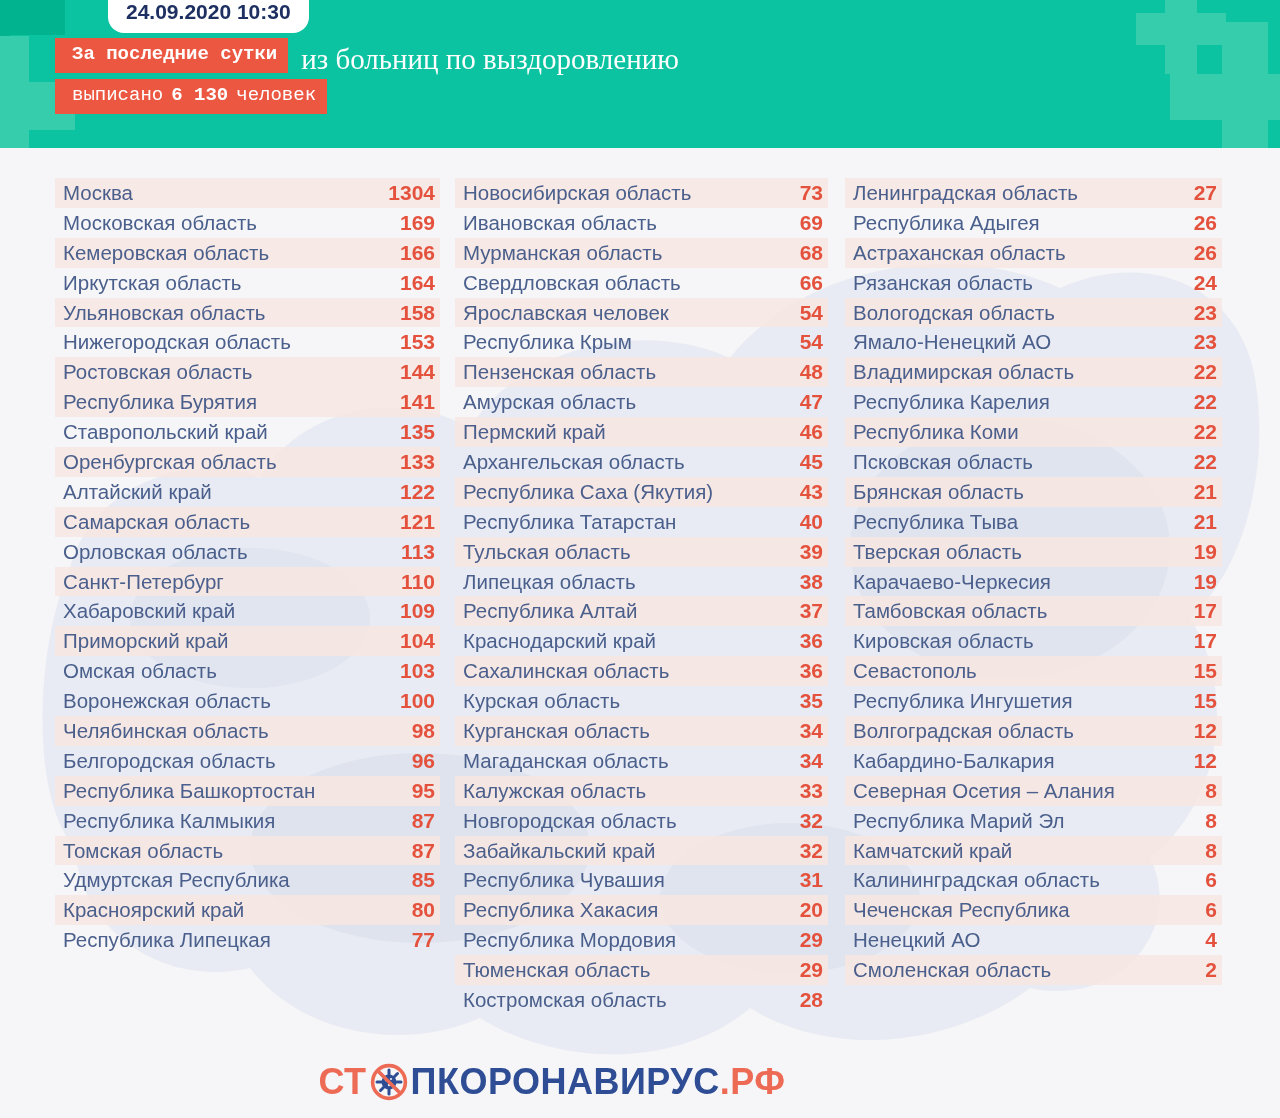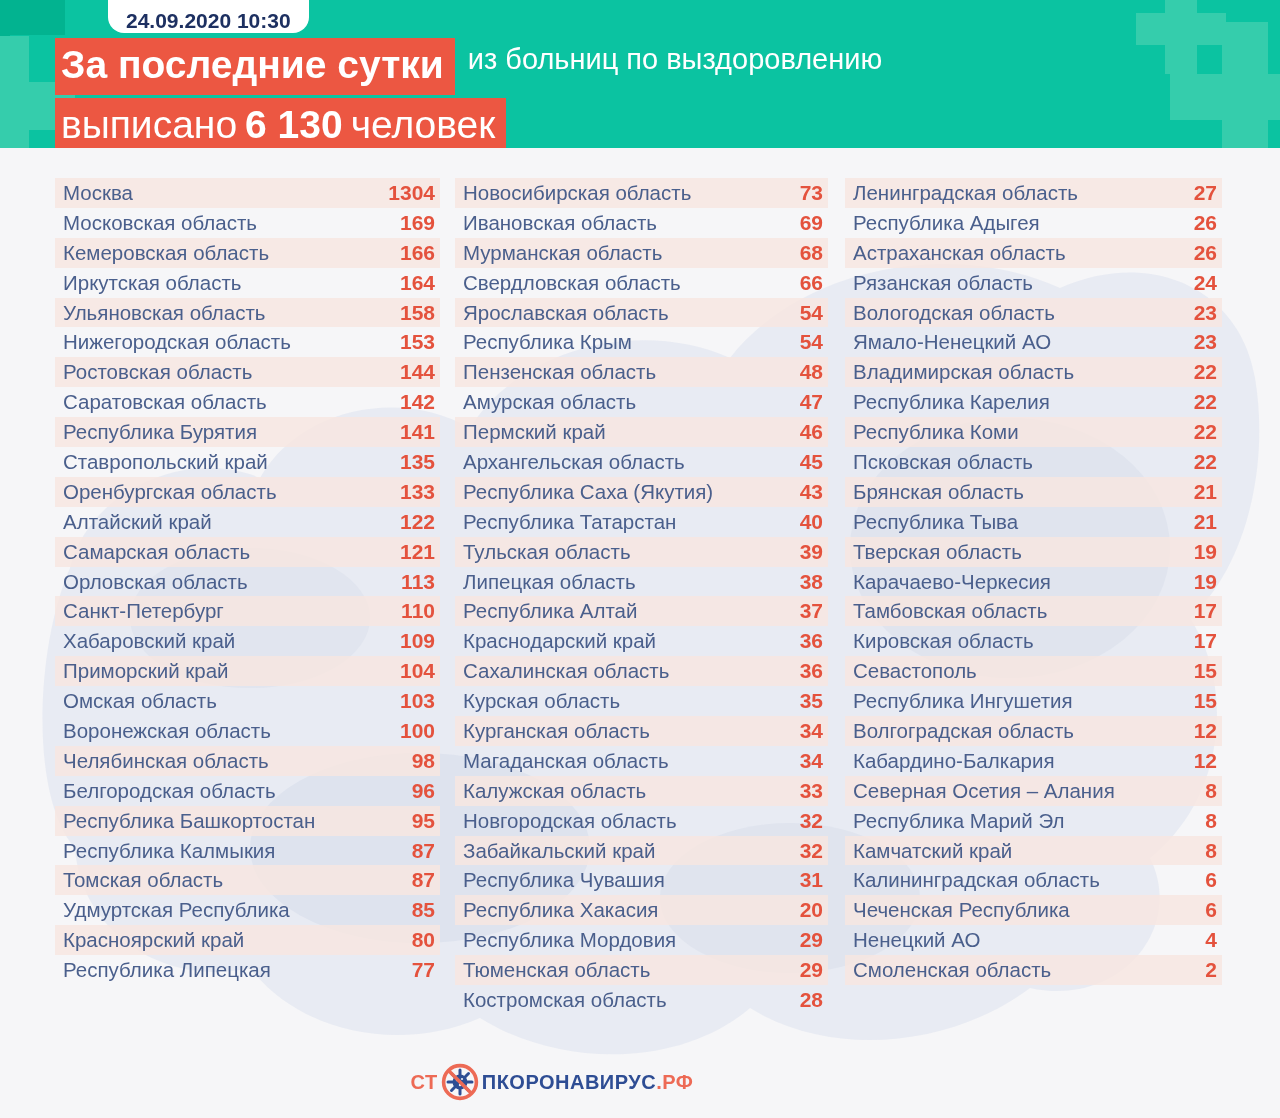--- a/index.html
+++ b/index.html
@@ -10,45 +10,45 @@
   .band{position:absolute;left:0;top:0;width:1280px;height:148px;background:var(--teal-bg,#0bc3a1);overflow:hidden;}
   .plus{position:absolute;color:var(--plus-light,#35cdac);}
   .plus::before{content:"";position:absolute;left:50%;top:0;transform:translateX(-50%);width:var(--t);height:100%;background:currentColor;}
   .plus::after{content:"";position:absolute;top:50%;left:0;transform:translateY(-50%);height:var(--t);width:100%;background:currentColor;}
   .plus-a{left:1136px;top:-16px;width:90px;height:90px;--t:32px;}
   .plus-b{left:1170px;top:22px;width:150px;height:150px;--t:46px;}
   .plus-c{left:-65px;top:36px;width:140px;height:140px;--t:48px;}
   .plus-d{left:-95px;top:-70px;width:160px;height:160px;--t:50px;color:var(--plus-dark,#02b390);}
 
   .date-badge{position:absolute;left:108px;top:0;height:33px;padding:0 18px;background:#ffffff;
-    border-radius:0 0 16px 16px;display:inline-flex;align-items:flex-end;justify-content:center;
+    border-radius:0 0 16px 16px;display:inline-flex;align-items:flex-start;justify-content:center;
     font-size:21px;font-weight:700;color:var(--date-text,#1d3061);}
 
   .headline{position:absolute;left:55px;top:38px;color:#ffffff;}
   .hl-line{display:flex;align-items:flex-start;margin-bottom:3px;}
-  .hl-box{background:var(--highlight-orange,#ec5742);padding:5px 11px 8px 6px;font-size:39px;display:inline-block;white-space:nowrap;}
+  .hl-box{background:var(--highlight-orange,#ec5742);padding:5px 11px 8px 17px;font-size:19px;display:inline-block;white-space:nowrap;font-family:Liberation Mono, monospace;}
   .hl-bold{font-weight:700;}
-  .hl-plain{font-size:29px;font-weight:400;margin-left:13px;padding-top:5px;white-space:nowrap;}
+  .hl-plain{font-size:29px;font-weight:400;margin-left:13px;padding-top:5px;white-space:nowrap;font-family:Liberation Serif, serif;}
   .hl-box b{font-weight:700;margin:0 8px;}
 
   
   .card{position:absolute;left:0;top:148px;width:1104px;height:970px;}
   .map{position:absolute;left:0;top:0;pointer-events:none;}
   .col{position:absolute;top:30px;}
   #col-0{left:55px;width:385px;}
   #col-1{left:455px;width:373px;}
   #col-2{left:845px;width:377px;text-align:center;}
   .row{display:flex;align-items:center;justify-content:space-between;height:29.9px;padding:0 5px 0 8px;position:relative;}
   .row.stripe{background:var(--stripe-pink,rgba(248,230,224,0.8));}
   .region{font-size:20.5px;color:var(--region-text,#4a5f8c);white-space:nowrap;}
   .num{font-size:21px;font-weight:700;color:var(--number-red,#e4523d);}
 
   
   .logo{position:absolute;left:0;right:0;top:910px;height:48px;display:flex;align-items:center;justify-content:center;
-    font-size:20px;font-weight:700;letter-spacing:0.5px;white-space:nowrap;}
+    font-size:36px;font-weight:700;letter-spacing:0.5px;white-space:nowrap;}
   .logo-coral{color:var(--logo-coral,#ed6a55);}
   .logo-blue{color:var(--logo-blue,#2e4d94);}
   .virus-wrap{display:inline-flex;margin:0 2px;}
 </style>
 </head>
 <body>
 
 <div class="page">
 
   <header class="band">
@@ -103,24 +103,20 @@
           <span class="num">158</span>
         </div>
         <div class="row">
           <span class="region">Нижегородская область</span>
           <span class="num">153</span>
         </div>
         <div class="row stripe">
           <span class="region">Ростовская область</span>
           <span class="num">144</span>
         </div>
-        <div class="row">
-          <span class="region">Саратовская область</span>
-          <span class="num">142</span>
-        </div>
         <div class="row stripe">
           <span class="region">Республика Бурятия</span>
           <span class="num">141</span>
         </div>
         <div class="row">
           <span class="region">Ставропольский край</span>
           <span class="num">135</span>
         </div>
         <div class="row stripe">
           <span class="region">Оренбургская область</span>
@@ -202,21 +198,21 @@
         </div>
         <div class="row stripe">
           <span class="region">Мурманская область</span>
           <span class="num">68</span>
         </div>
         <div class="row">
           <span class="region">Свердловская область</span>
           <span class="num">66</span>
         </div>
         <div class="row stripe">
-          <span class="region">Ярославская область</span>
+          <span class="region">Ярославская человек</span>
           <span class="num">54</span>
         </div>
         <div class="row">
           <span class="region">Республика Крым</span>
           <span class="num">54</span>
         </div>
         <div class="row stripe">
           <span class="region">Пензенская область</span>
           <span class="num">48</span>
         </div>

